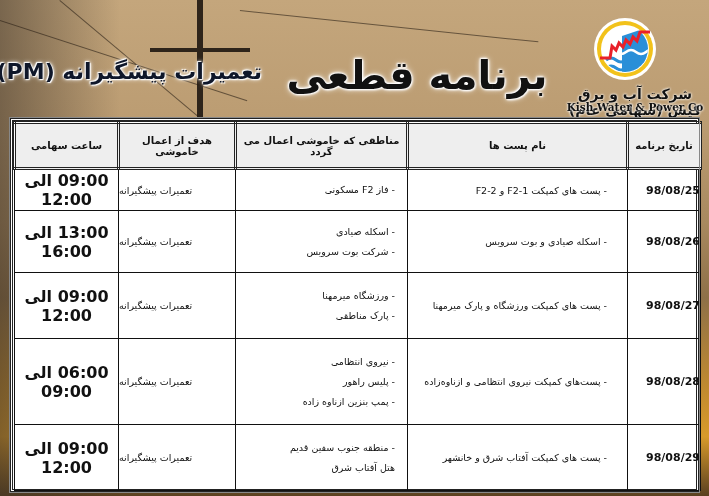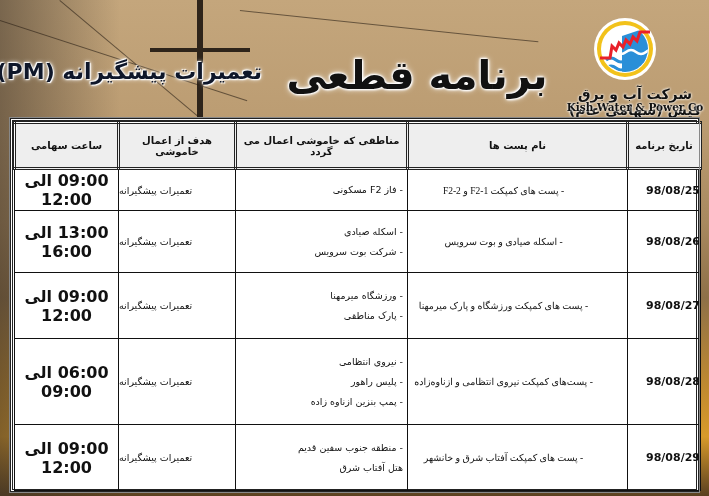--- a/index.html
+++ b/index.html
@@ -62,22 +62,22 @@
     width: 100%; height: 100%; border-collapse: collapse; direction: rtl;
     table-layout: fixed;
   }
   th, td { border: 1.5px solid #111; }
   th {
     background: #eeeeee; height: 46px; font-size: 10px; font-weight: bold; color: #111;
     text-align: center; border: 3px double #222;
   }
   td { font-size: 9.5px; color: #111; vertical-align: middle; }
   td.date { text-align: right; font-weight: bold; font-size: 11px; direction: ltr; }
-  td.posts { text-align: center; padding-right: 28px; font-family: Liberation Serif, serif; }
-  td.areas { text-align: right; padding-right: 4px; line-height: 20px; }
+  td.posts { text-align: right; padding-right: 20px; }
+  td.areas { text-align: right; padding-right: 12px; line-height: 20px; }
   td.goal { text-align: left; }
   td.time { text-align: center; font-weight: bold; font-size: 16px; }
   .col-date { width: 73px; }
   .col-posts { width: 220px; }
   .col-areas { width: 172px; }
   .col-goal { width: 117px; }
   .col-time { width: 104px; }
   tr.r1 { height: 42px; }
   tr.r2 { height: 62px; }
   tr.r3 { height: 66px; }

